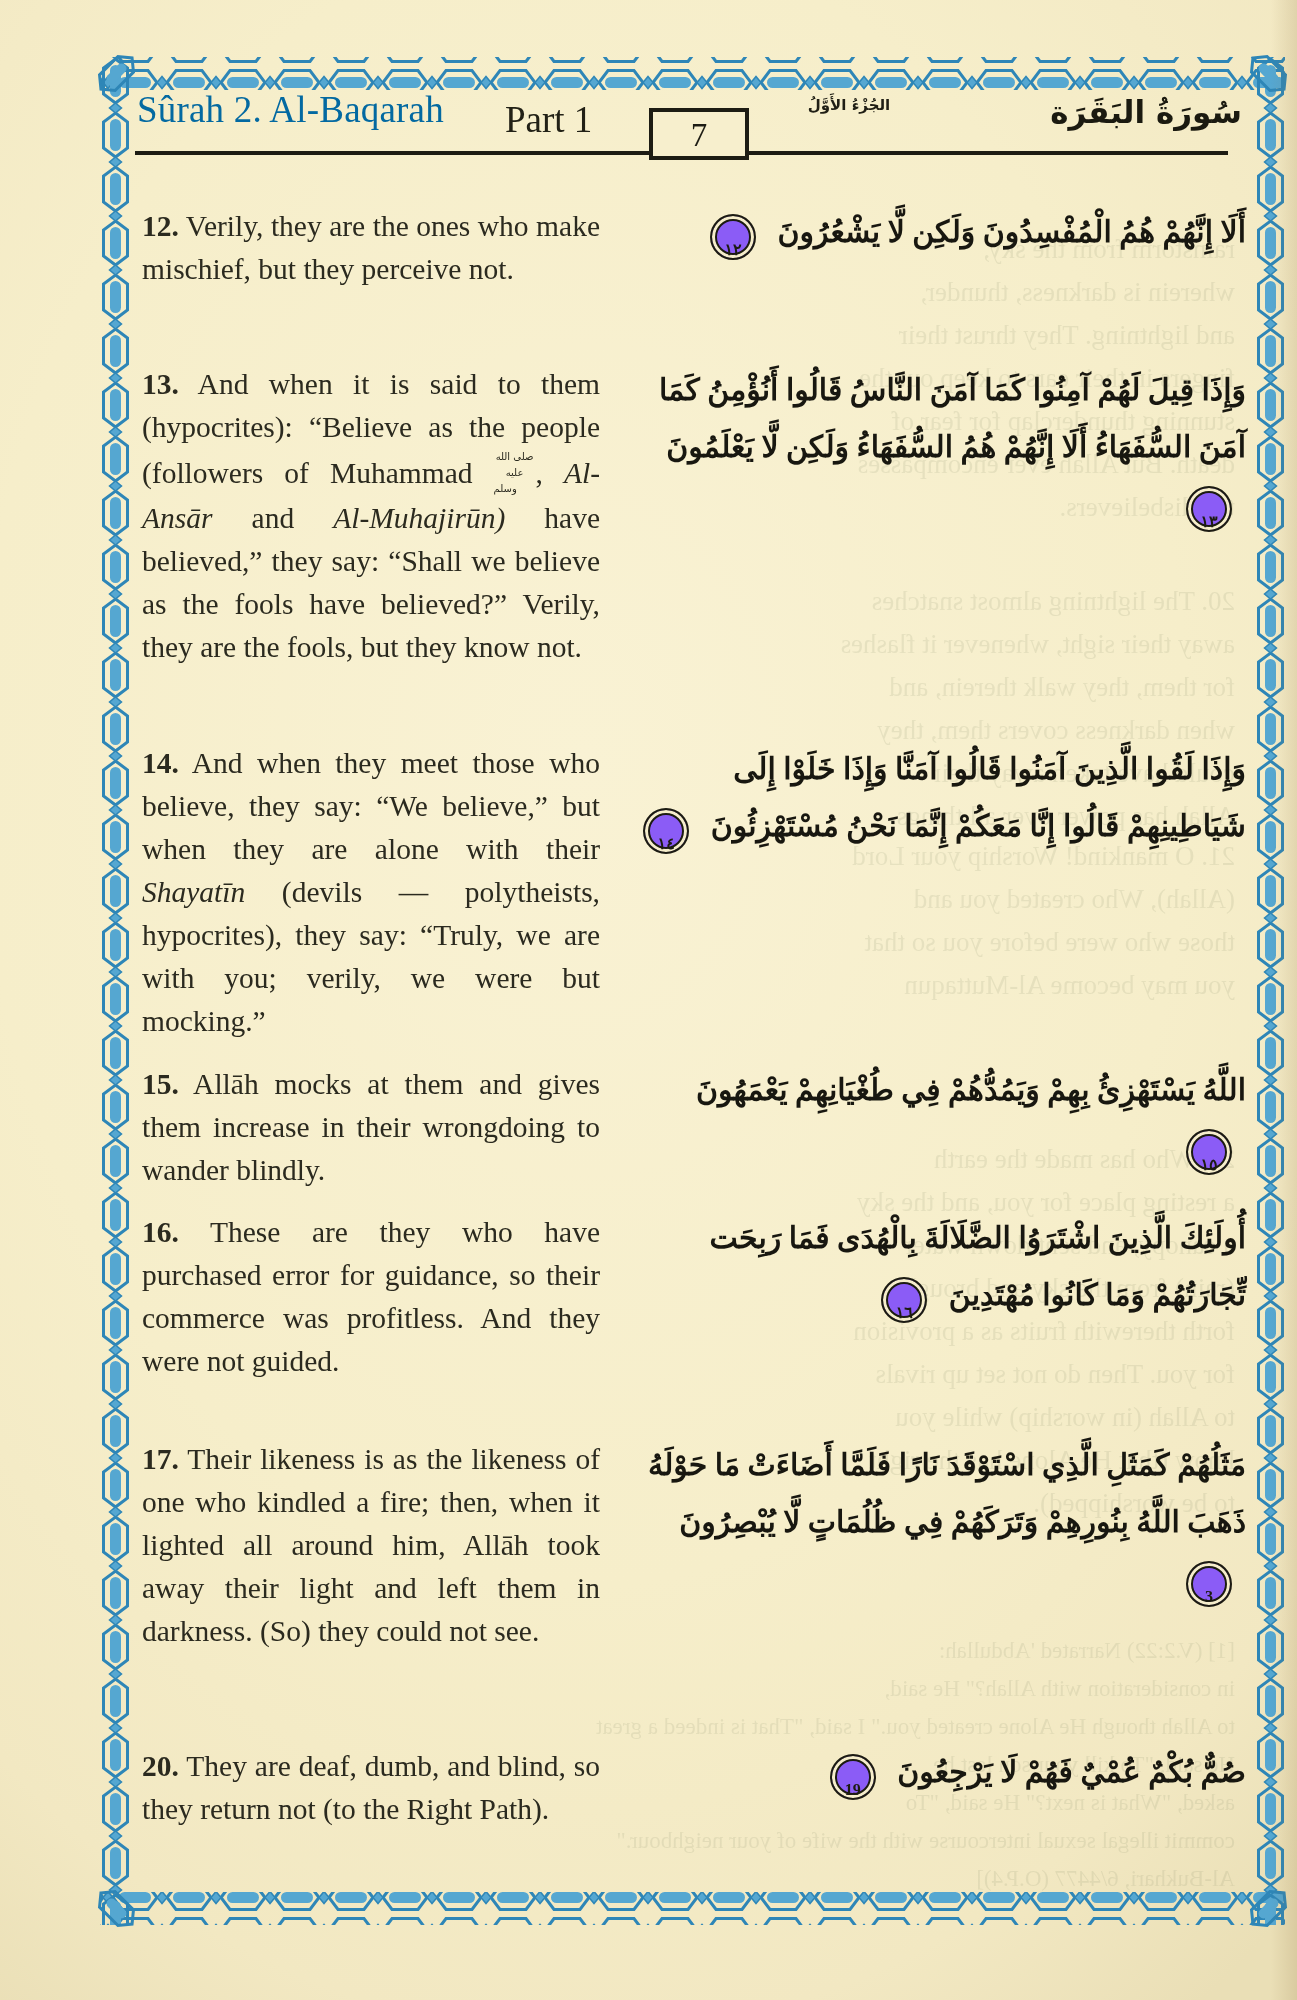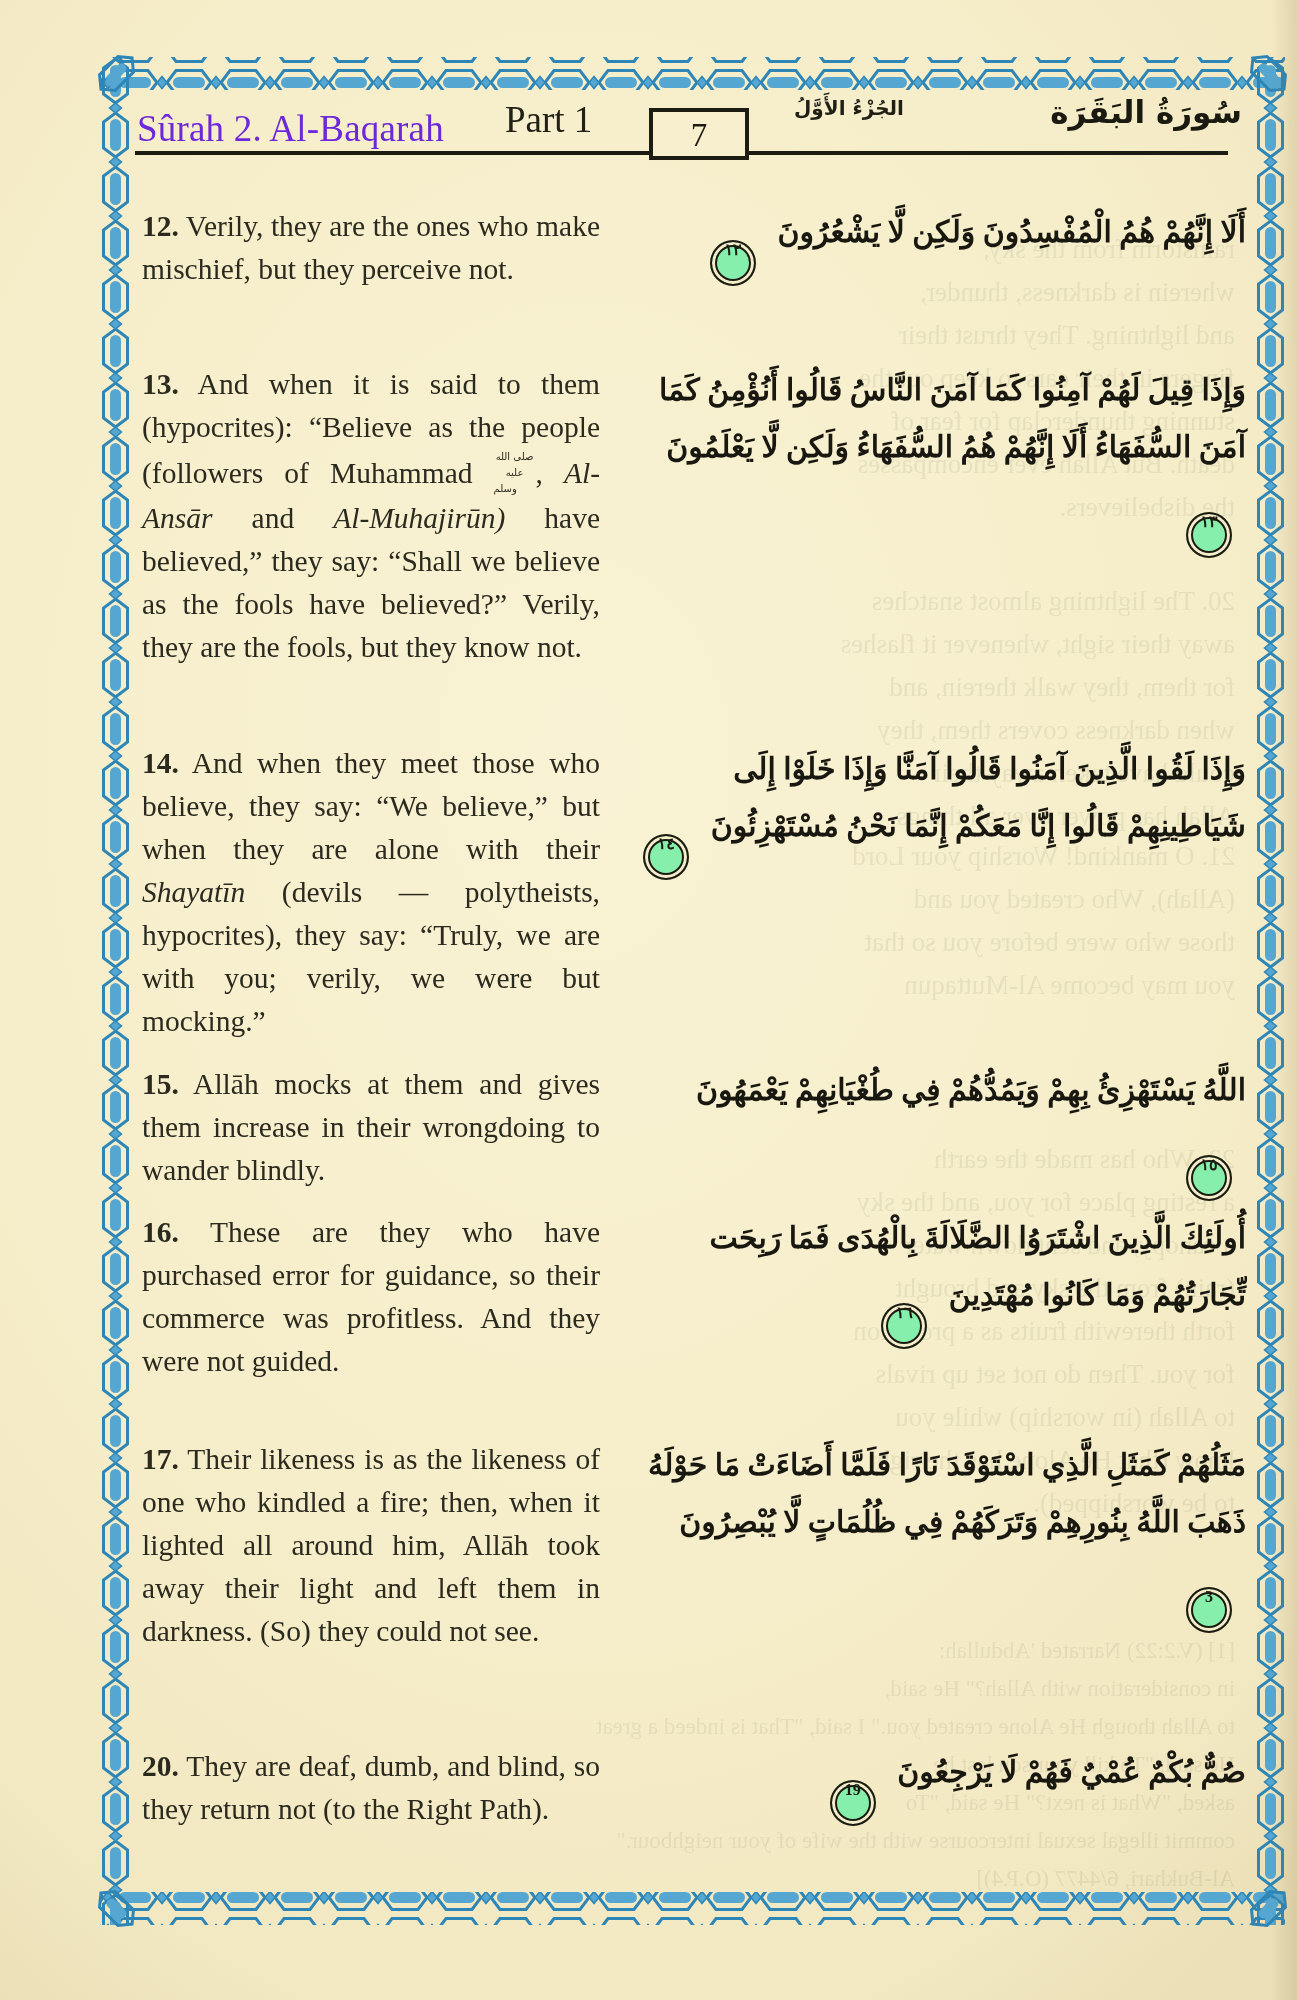--- a/index.html
+++ b/index.html
@@ -20,31 +20,31 @@
     white-space:pre-line;text-align:left;
     transform:scaleX(-1);opacity:.13;filter:blur(0.6px);
   }
   .gb0{top:228px;}
   .gb1{top:580px;}
   .gb2{top:835px;}
   .gb3{top:1138px;width:610px;}
   .gb4{top:1632px;width:660px;font-size:23px;line-height:38px;}
   
   #header{position:absolute;left:135px;right:47px;top:0;height:170px;z-index:4;}
-  .h-title{position:absolute;left:2px;top:107px;font-size:37px;letter-spacing:.2px;color:#6d28d9;}
+  .h-title{position:absolute;left:2px;top:88px;font-size:37px;letter-spacing:.2px;color:#0369a1;}
   .h-part{position:absolute;left:370px;top:98px;font-size:37px;color:#222116;}
   .pagebox{
     position:absolute;left:514px;top:108px;width:92px;height:44px;
     border:4px solid #1d1c13;background:#f7efcd;z-index:2;
     display:flex;align-items:center;justify-content:center;
   }
   .pagebox span{font-size:33px;color:#1d1c13;padding-top:2px;}
   .h-juz{
     position:absolute;left:650px;top:96px;width:128px;text-align:center;
-    font-family:"DejaVu Sans",sans-serif;font-size:20px;font-weight:700;
+    font-family:"DejaVu Sans",sans-serif;font-size:15px;font-weight:700;
     color:#201f15;direction:rtl;white-space:nowrap;
   }
   .h-surah{
     position:absolute;right:8px;top:94px;
     font-family:"DejaVu Sans",sans-serif;font-size:31px;font-weight:700;
     color:#1b1a10;direction:rtl;white-space:nowrap;text-align:right;
   }
   .h-rule{position:absolute;left:0;right:22px;top:151px;height:4px;background:#1d1c13;}
   
   #verses{position:absolute;left:135px;right:47px;top:0;bottom:0;z-index:2;}
@@ -61,24 +61,24 @@
     font-size:10px;line-height:16px;text-align:center;vertical-align:-9px;
     direction:rtl;color:#2b2a1f;
   }
   .verse .ar{
     position:absolute;right:4px;top:-2px;width:612px;
     direction:rtl;text-align:right;
     font-family:Liberation Serif, serif;font-weight:700;
     font-size:30px;line-height:57px;color:#181710;
   }
   .medallion{
-    display:inline-flex;align-items:flex-start;justify-content:center;
+    display:inline-flex;align-items:flex-end;justify-content:center;
     width:42px;height:42px;border:2.5px solid #1c1b12;border-radius:50%;
     box-shadow:inset 0 0 0 3px #f6eecb, inset 0 0 0 5px #1c1b12;
-    background:#86efac;vertical-align:-13px;margin:0 14px 0 4px;
+    background:#8b5cf6;vertical-align:-13px;margin:0 14px 0 4px;
   }
   .mnum{font-size:16px;font-weight:700;color:#1c1b12;line-height:1;}
   
   #edge-shade{position:absolute;top:0;right:0;width:26px;height:100%;z-index:5;
     background:linear-gradient(90deg, rgba(140,110,60,0) 0%, rgba(140,110,60,.18) 100%);}
 </style>
 </head>
 <body>
 
 <div id="ghost-layer">

